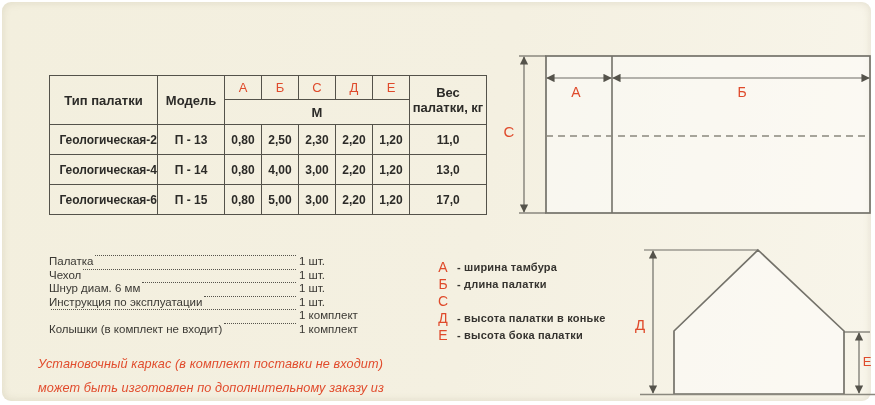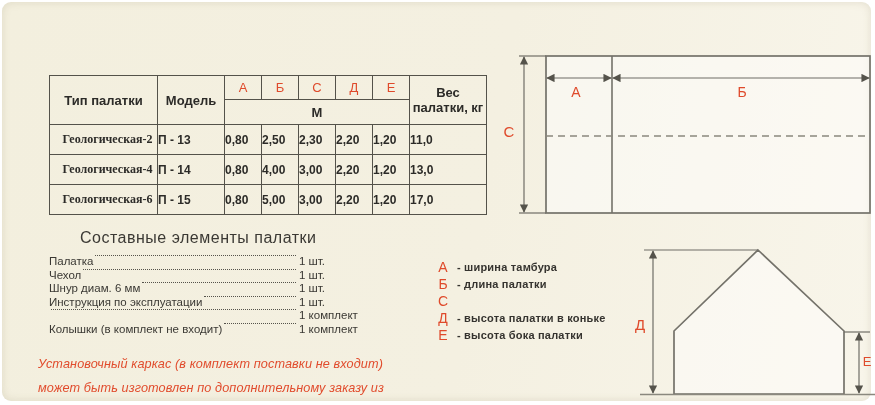--- a/index.html
+++ b/index.html
@@ -11,22 +11,22 @@
   #tech-title{left:78px;top:36px;font-size:17px;}
   #components-title{left:78px;top:227px;font-size:16px;}
 
   
   table.spec{position:absolute;left:47px;top:73px;width:437px;border-collapse:collapse;
     table-layout:fixed;color:#2c2b28;}
   table.spec th,table.spec td{border:1.5px solid #54524a;padding:0;}
   table.spec th{font-size:13px;font-weight:700;}
   table.spec .dim-letter{color:#df4a2b;font-weight:400;font-size:13px;height:23px;}
   table.spec .m-row th{height:24px;font-size:13px;}
-  table.spec td{font-size:12px;font-weight:700;text-align:left;height:29px;}
-  table.spec td.type{text-align:center;padding-left:8px;font-family:Liberation Serif, serif;}
+  table.spec td{font-size:12px;font-weight:700;text-align:center;height:29px;}
+  table.spec td.type{text-align:right;padding-left:8px;}
 
   
   .comp-list{position:absolute;left:47px;top:253px;width:348px;}
   .comp-item{display:flex;align-items:flex-start;height:13.5px;font-size:11.5px;
     line-height:13px;color:#3a3833;}
   .comp-item .dots{flex:1;border-bottom:1.6px dotted #55534b;margin:0 3px 2px 2px;}
   .comp-item .qty{width:98px;flex:none;}
 
   
   .note{position:absolute;left:36px;top:350px;width:375px;font-size:12.7px;
@@ -104,21 +104,20 @@
         <td>0,80</td>
         <td>5,00</td>
         <td>3,00</td>
         <td>2,20</td>
         <td>1,20</td>
         <td>17,0</td>
       </tr>
     </tbody>
   </table>
 
-  <div id="components-title" class="sect-title">Составные элементы палатки</div>
 
   <div class="comp-list">
     <div class="comp-item">
       <span>Палатка</span>
       <span class="dots"></span>
       <span class="qty">1 шт.</span>
     </div>
     <div class="comp-item">
       <span>Чехол</span>
       <span class="dots"></span>

